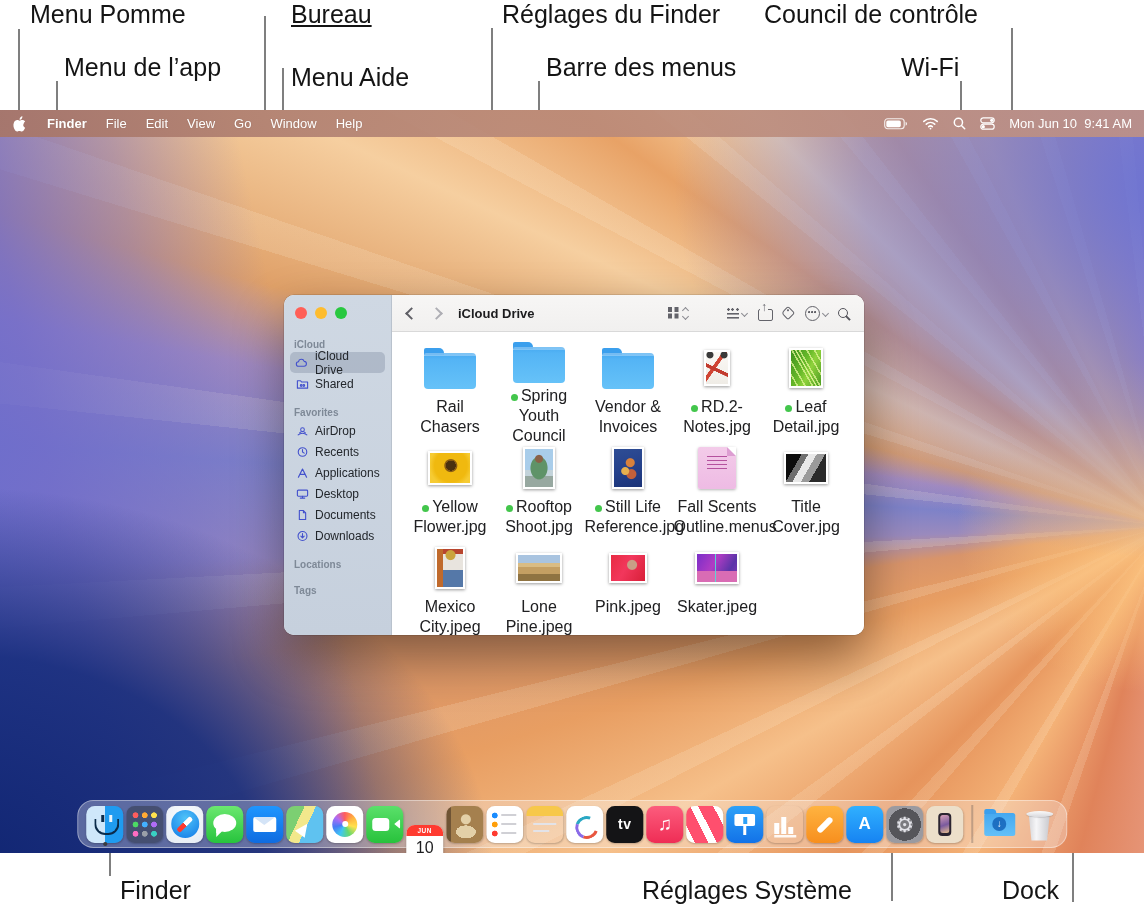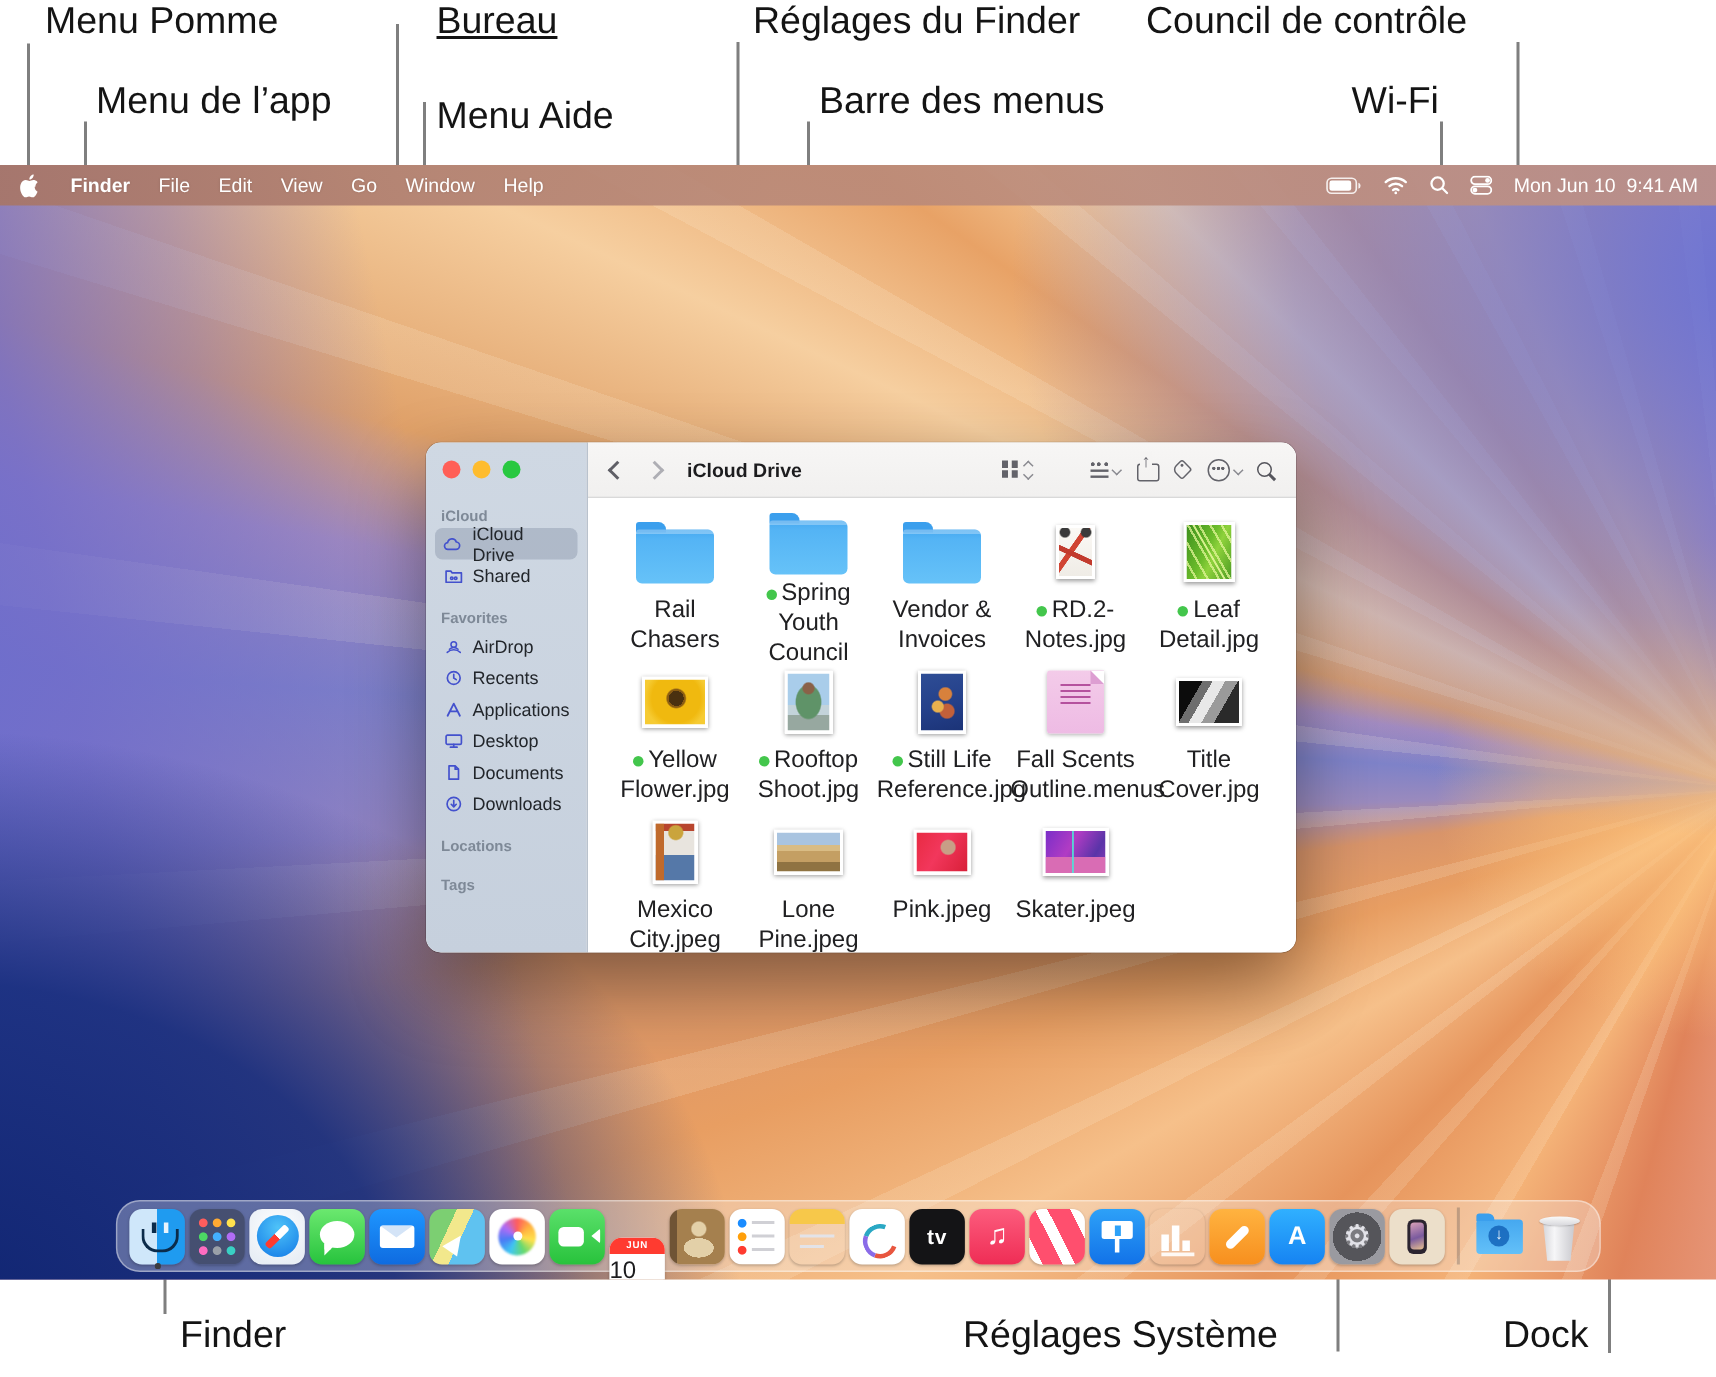--- a/index.html
+++ b/index.html
@@ -187,21 +187,21 @@
   .dk-mail::after { content:""; position:absolute; left:7px; top:11px; width:0; height:0; border:11.5px solid transparent; border-top:8px solid #d4e4f7; border-radius:2px; }
   .dk-maps { background:linear-gradient(115deg,#7ccf72 0 34%, #f2e88c 34% 55%, #5fc2f0 55%); }
   .dk-maps::after { content:""; position:absolute; left:13px; top:11px; width:0; height:0; border:6px solid transparent; border-bottom:13px solid #fff; transform:rotate(35deg); }
   .dk-photos { background:#fff; }
   .dk-photos::before { content:""; position:absolute; left:6px; top:6px; width:25px; height:25px; border-radius:50%;
       background:conic-gradient(#ff5d5d,#ffb340,#ffe14d,#66d96e,#3fc6f2,#4a7bf5,#b06cf5,#ff5d5d); filter:blur(0.6px); }
   .dk-photos::after { content:""; position:absolute; left:15.5px; top:15.5px; width:6px; height:6px; border-radius:50%; background:#fff; }
   .dk-facetime { background:linear-gradient(180deg,#5ae06a,#28c23c); }
   .dk-facetime::before { content:""; position:absolute; left:6px; top:12px; width:17px; height:13px; border-radius:3.5px; background:#fff; }
   .dk-facetime::after { content:""; position:absolute; left:24px; top:13.5px; width:0; height:0; border:5px solid transparent; border-right:6px solid #fff; transform:translateX(-1px); border-radius:2px; }
-  .dk-calendar { background:#fff; display:flex; flex-direction:column; align-items:flex-start;margin-top:38px; }
+  .dk-calendar { background:#fff; display:flex; flex-direction:column; align-items:center;margin-top:38px; }
   .cal-top { width:100%; height:11px; background:#ff3b30; color:#fff; font-size:6.5px; font-weight:bold; text-align:center; line-height:11px; letter-spacing:0.5px; }
   .cal-day { font-size:16px; color:#1c1c1e; line-height:24px; }
   .dk-contacts { background:
       radial-gradient(circle at 53% 36%, #e3d0a8 0 4.5px, transparent 5.5px),
       radial-gradient(ellipse 10px 6.5px at 53% 70%, #e3d0a8 0 99%, transparent 100%),
       linear-gradient(90deg,#6f5435 0 13%, #a5804e 13%); }
   .dk-reminders { background:#fff; background-repeat:no-repeat;
     background-image:
       radial-gradient(circle, #1a8cff 2.6px, transparent 3.2px), radial-gradient(circle, #ff9f0a 2.6px, transparent 3.2px), radial-gradient(circle, #ff3b30 2.6px, transparent 3.2px),
       linear-gradient(#d0d0d5,#d0d0d5), linear-gradient(#d0d0d5,#d0d0d5), linear-gradient(#d0d0d5,#d0d0d5);

